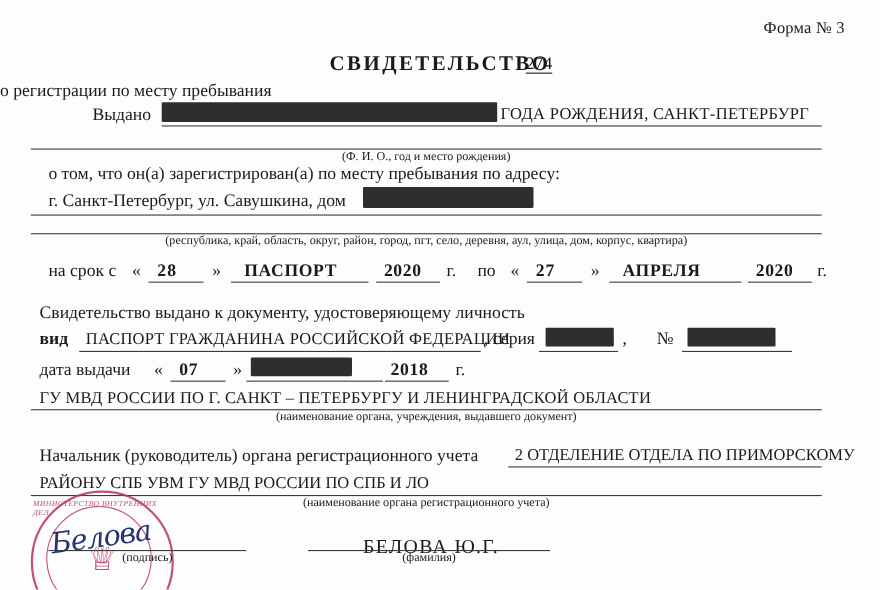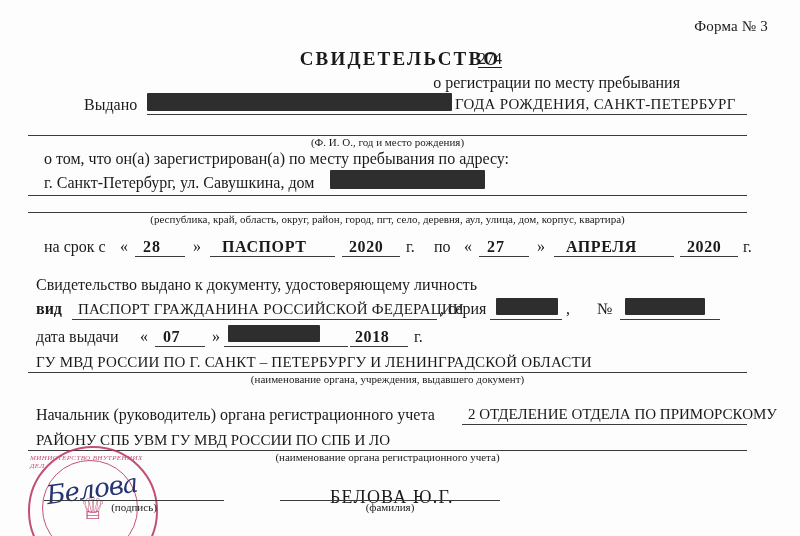--- a/index.html
+++ b/index.html
@@ -43,23 +43,22 @@
     left: 478px;
     font-size: 16px;
     text-decoration: underline;
     text-underline-offset: 3px;
   }
   .subtitle {
     position: absolute;
     top: 74px;
     left: 0;
     width: 668px;
-    text-align: right;
+    text-align: left;
     font-size: 16px;
-    margin-left: 12px;
   }
 
   .row {
     position: absolute;
     font-size: 16px;
     white-space: nowrap;
   }
 
   .uline {
     position: absolute;

